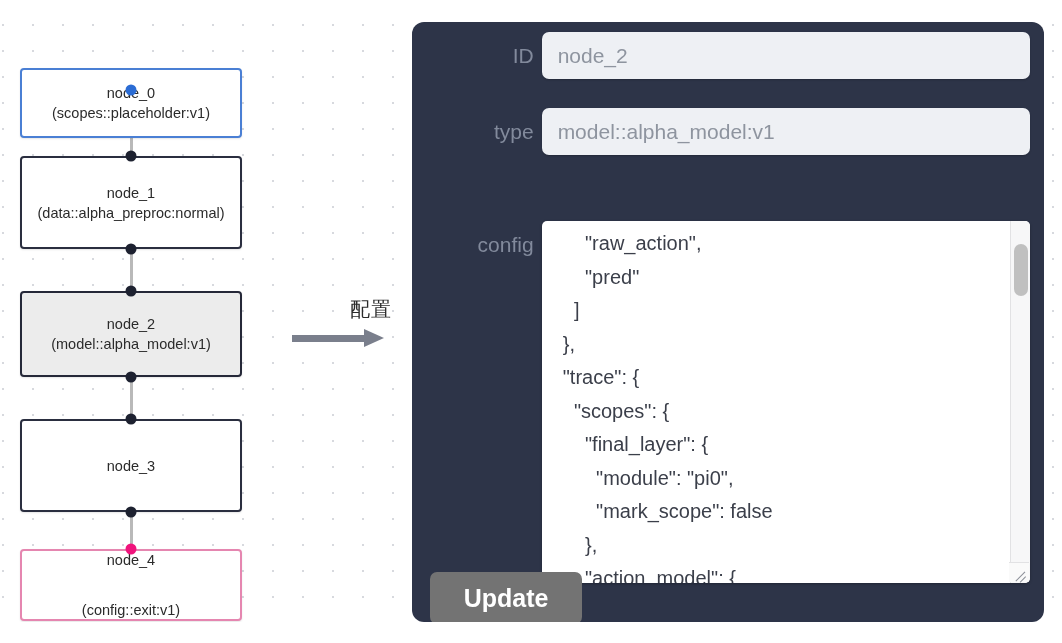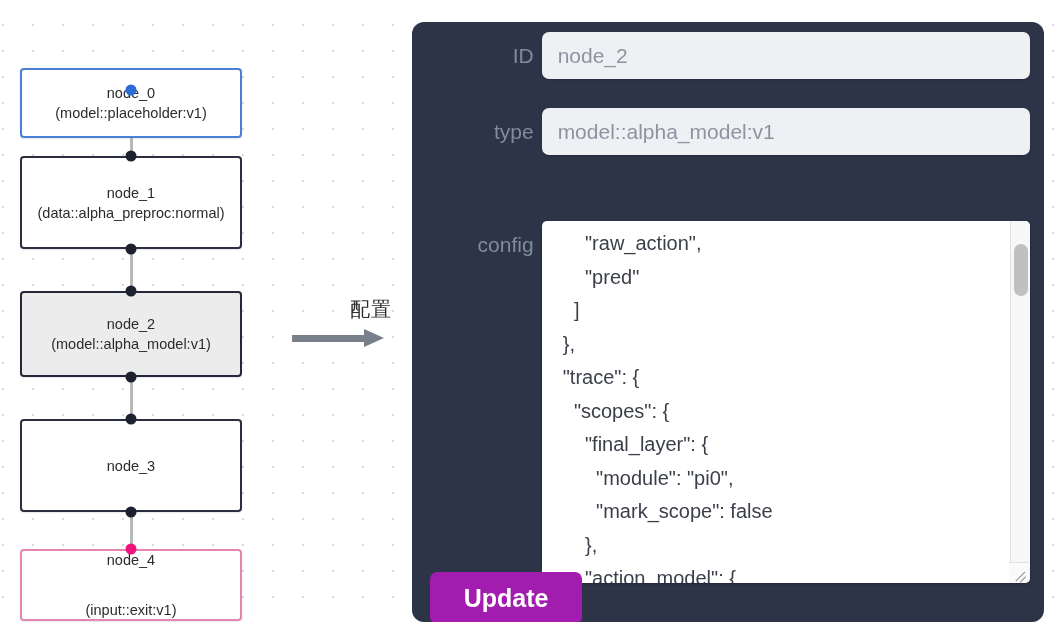--- a/index.html
+++ b/index.html
@@ -200,21 +200,21 @@
     height: 1.3px;
     transform: rotate(-45deg);
   }
   #config-resize::before { width: 13px; right: 2px; bottom: 5px; }
   #config-resize::after  { width: 8px;  right: 2px; bottom: 2px; }
 
   #update-button {
     position: absolute;
     left: 18px; top: 550px;
     width: 152px; height: 52px;
-    background: #a21caf;
+    background: #737373;
     border: none;
     border-radius: 7px;
     color: #ffffff;
     font-size: 25px;
     font-weight: bold;
     font-family: "Liberation Sans", sans-serif;
     cursor: pointer;
     text-align: center;
     line-height: 52px;
   }
@@ -233,21 +233,21 @@
 
   <div id="canvas"></div>
 
   <div class="edge" style="left:130px; top:90px; height:66px;"></div>
   <div class="edge" style="left:130px; top:249px; height:42px;"></div>
   <div class="edge" style="left:130px; top:377px; height:42px;"></div>
   <div class="edge" style="left:130px; top:512px; height:37px;"></div>
 
   <div class="node n-input" style="left:20px; top:20px; width:222px; height:70px;margin-top:48px;">
     <div class="ntitle">node_0</div>
-    <div class="nsub">(model::placeholder:v1)</div>
+    <div class="nsub">(scopes::placeholder:v1)</div>
   </div>
   <div class="dot blue" style="left:131px; top:90px;"></div>
 
   <div class="node" style="left:20px; top:156px; width:222px; height:93px;">
     <div class="ntitle">node_1</div>
     <div class="nsub">(data::alpha_preproc:normal)</div>
   </div>
   <div class="dot" style="left:131px; top:156px;"></div>
   <div class="dot" style="left:131px; top:249px;"></div>
 
@@ -259,21 +259,21 @@
   <div class="dot" style="left:131px; top:377px;"></div>
 
   <div class="node" style="left:20px; top:419px; width:222px; height:93px;">
     <div class="ntitle">node_3</div>
   </div>
   <div class="dot" style="left:131px; top:419px;"></div>
   <div class="dot" style="left:131px; top:512px;"></div>
 
   <div class="node n-output" style="left:20px; top:549px; width:222px; height:72px;gap:30px;">
     <div class="ntitle">node_4</div>
-    <div class="nsub">(input::exit:v1)</div>
+    <div class="nsub">(config::exit:v1)</div>
   </div>
   <div class="dot pink" style="left:131px; top:549px;"></div>
 
   <div id="arrow-group">
     <div id="arrow-label">配置</div>
     <div id="arrow-shape">
       <div class="shaft"></div>
       <div class="head"></div>
     </div>
   </div>

